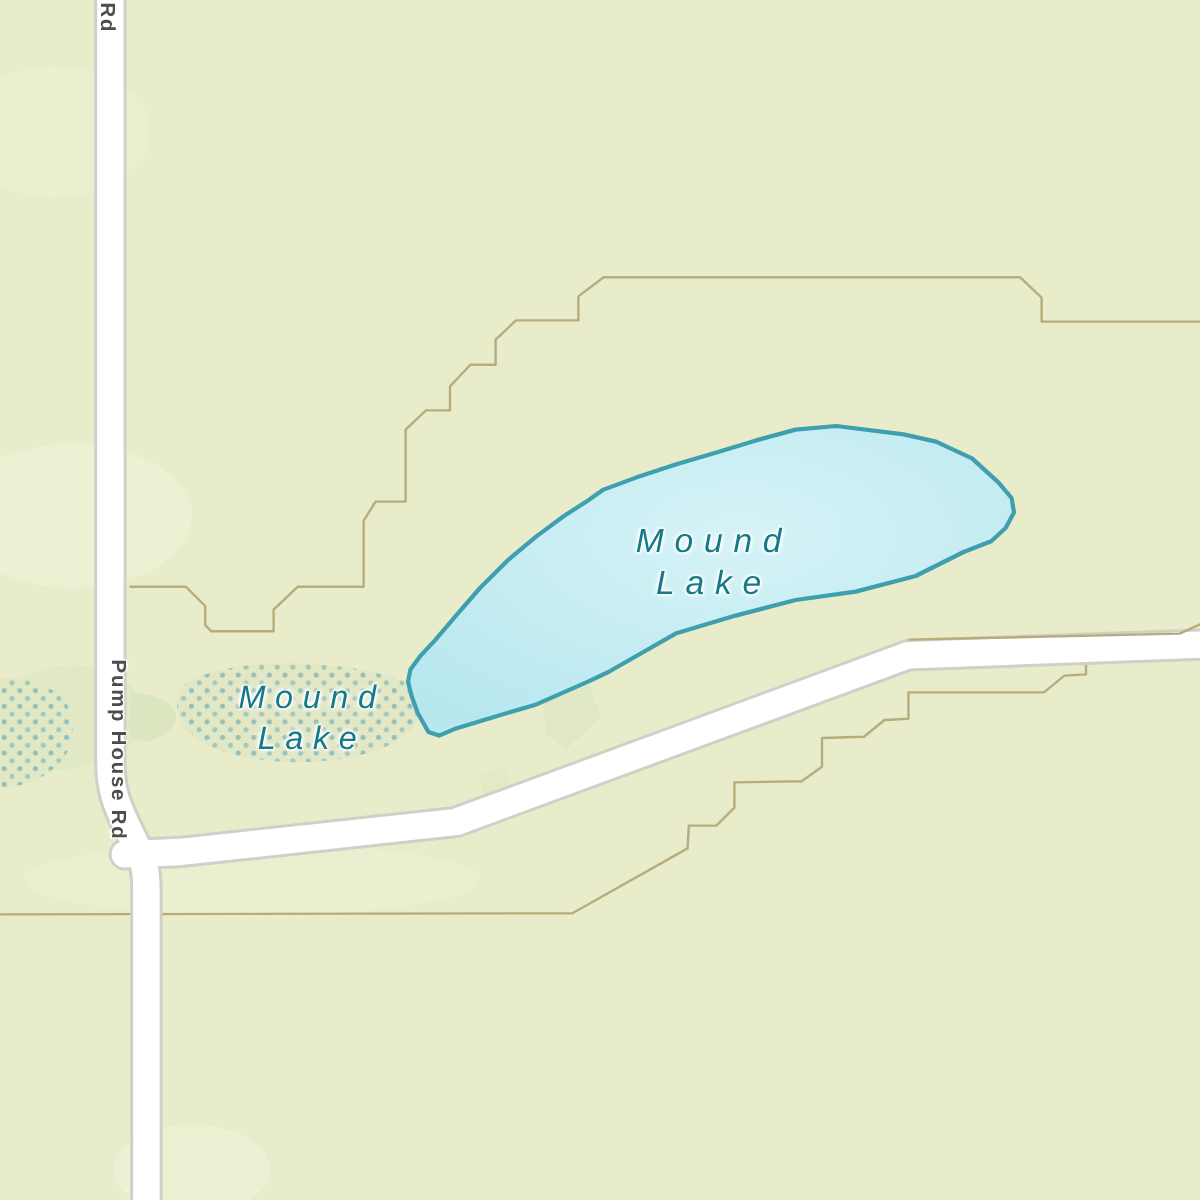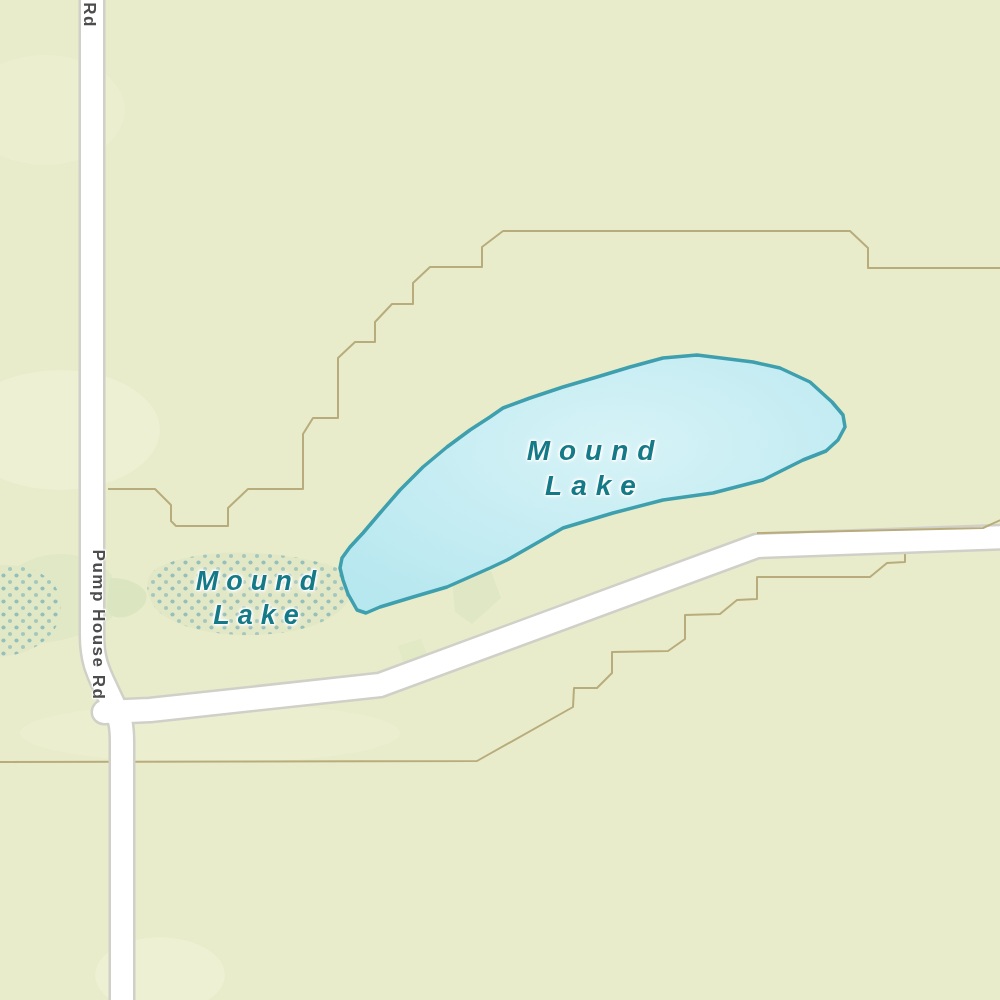--- a/index.html
+++ b/index.html
@@ -10,21 +10,21 @@
     font-family:"Liberation Sans",sans-serif;
   }
   #map svg{position:absolute;left:0;top:0;}
   .maplabel{
     position:absolute;
     pointer-events:none;
     white-space:nowrap;
   }
   .lake-label{
     font-style:italic;
-    font-weight:bold;
+    font-weight:normal;
     color:#157a87;
     text-align:center;
     letter-spacing:9px;
     font-size:28px;
     line-height:35px;
     text-shadow:0 0 2px #ffffff,0 0 3px #ffffff,0 0 4px rgba(255,255,255,.95),
                 0 0 6px rgba(255,255,255,.85),1px 1px 2px #ffffff,-1px -1px 2px #ffffff;
   }
   .road-label{
     font-weight:bold;

